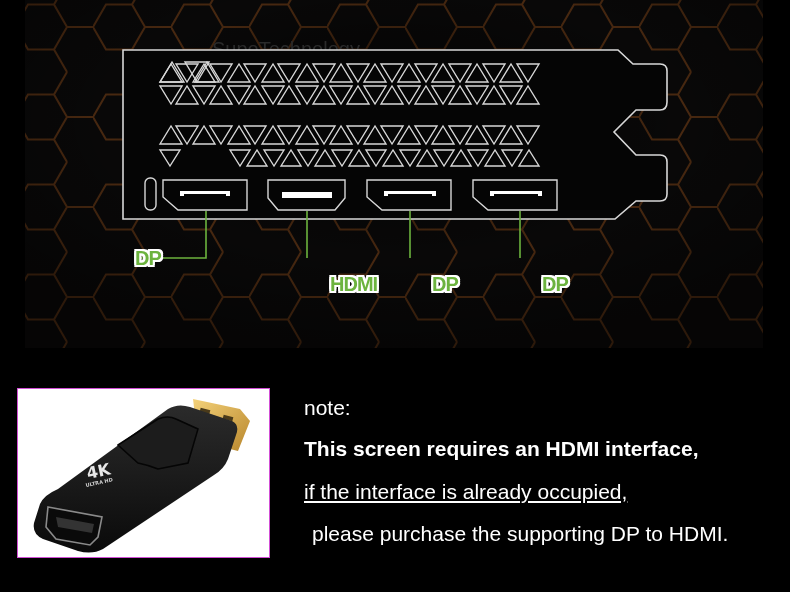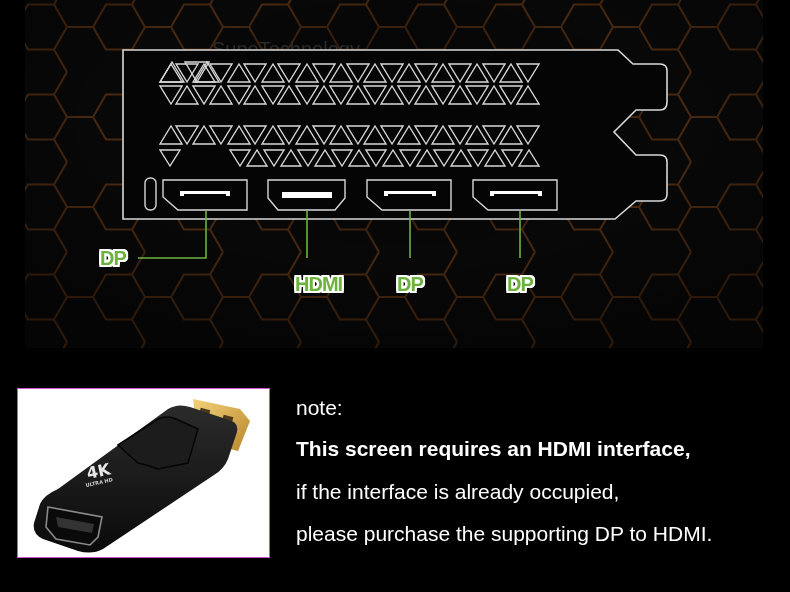--- a/index.html
+++ b/index.html
@@ -3,23 +3,23 @@
 <meta charset="utf-8">
 <style>
   html, body { margin:0; padding:0; background:#000; }
   body { width:790px; height:592px; position:relative; overflow:hidden; font-family:"Liberation Sans", sans-serif; }
   .hexpanel { position:absolute; left:25px; top:0; width:738px; height:348px; background:#0b0a0a; overflow:hidden; }
   .hexpanel svg { position:absolute; left:0; top:0; }
   .watermark { position:absolute; left:212px; top:38px; font-size:20px; color:#2a2a2a; letter-spacing:0px; }
   .bracket { position:absolute; left:0; top:0; }
   .label { position:absolute; font-weight:bold; font-size:20px; color:#6cb33e;
            text-shadow: -2px -2px 0 #fff, 2px -2px 0 #fff, -2px 2px 0 #fff, 2px 2px 0 #fff,
-                        0 -2px 0 #fff, 0 2px 0 #fff, -2px 0 0 #fff, 2px 0 0 #fff; letter-spacing:-1px; }
+                        0 -2px 0 #fff, 0 2px 0 #fff, -2px 0 0 #fff, 2px 0 0 #fff; letter-spacing:-1px;margin-left:35px; }
   .photo { position:absolute; left:17px; top:388px; width:251px; height:168px; background:#fff; border:1px solid #d24fd6; overflow:hidden; }
-  .note { position:absolute; left:296px; color:#fff; font-size:21px; white-space:nowrap; }
+  .note { position:absolute; left:304px; color:#fff; font-size:21px; white-space:nowrap; }
 </style>
 </head>
 <body>
 
 <div class="hexpanel">
   <svg width="738" height="348">
     <defs>
       <pattern id="hex" width="78" height="90" patternUnits="userSpaceOnUse" x="-10" y="-18">
         <path d="M0 45 L13 22.5 L39 22.5 L52 45 L39 67.5 L13 67.5 Z M52 45 L78 45 M39 22.5 L52 0 M39 67.5 L52 90" fill="none" stroke="#5a3214" stroke-width="2"></path>
       </pattern>
@@ -203,14 +203,14 @@
     <text x="70" y="90" font-family="DejaVu Sans, sans-serif" font-size="16" font-weight="bold" fill="#e8e8e8" transform="rotate(-12 70 90)">4K</text>
     <text x="68" y="98" font-family="DejaVu Sans, sans-serif" font-size="5" font-weight="bold" fill="#cfcfcf" transform="rotate(-12 68 98)">ULTRA HD</text>
 
     <path d="M30 118 L84 128 L80 148 L72 156 L38 150 L28 138 Z" fill="#0a0a0a" stroke="#8a8a8a" stroke-width="1.6"></path>
     <path d="M38 128 L76 135 L74 144 L40 138 Z" fill="#333"></path>
   </svg>
 </div>
 
 <div class="note" style="top:396px;">note:</div>
 <div class="note" style="top:437px;font-weight:bold;">This screen requires an HDMI interface,</div>
-<div class="note" style="top:480px;">if the interface is already occupied,</div>
-<div class="note" style="top:522px;">please purchase the supporting DP to HDMI.</div>
+<div class="note" style="top:480px;text-decoration:underline;">if the interface is already occupied,</div>
+<div class="note" style="top:522px;margin-left:8px;">please purchase the supporting DP to HDMI.</div>
 
 </body></html>

